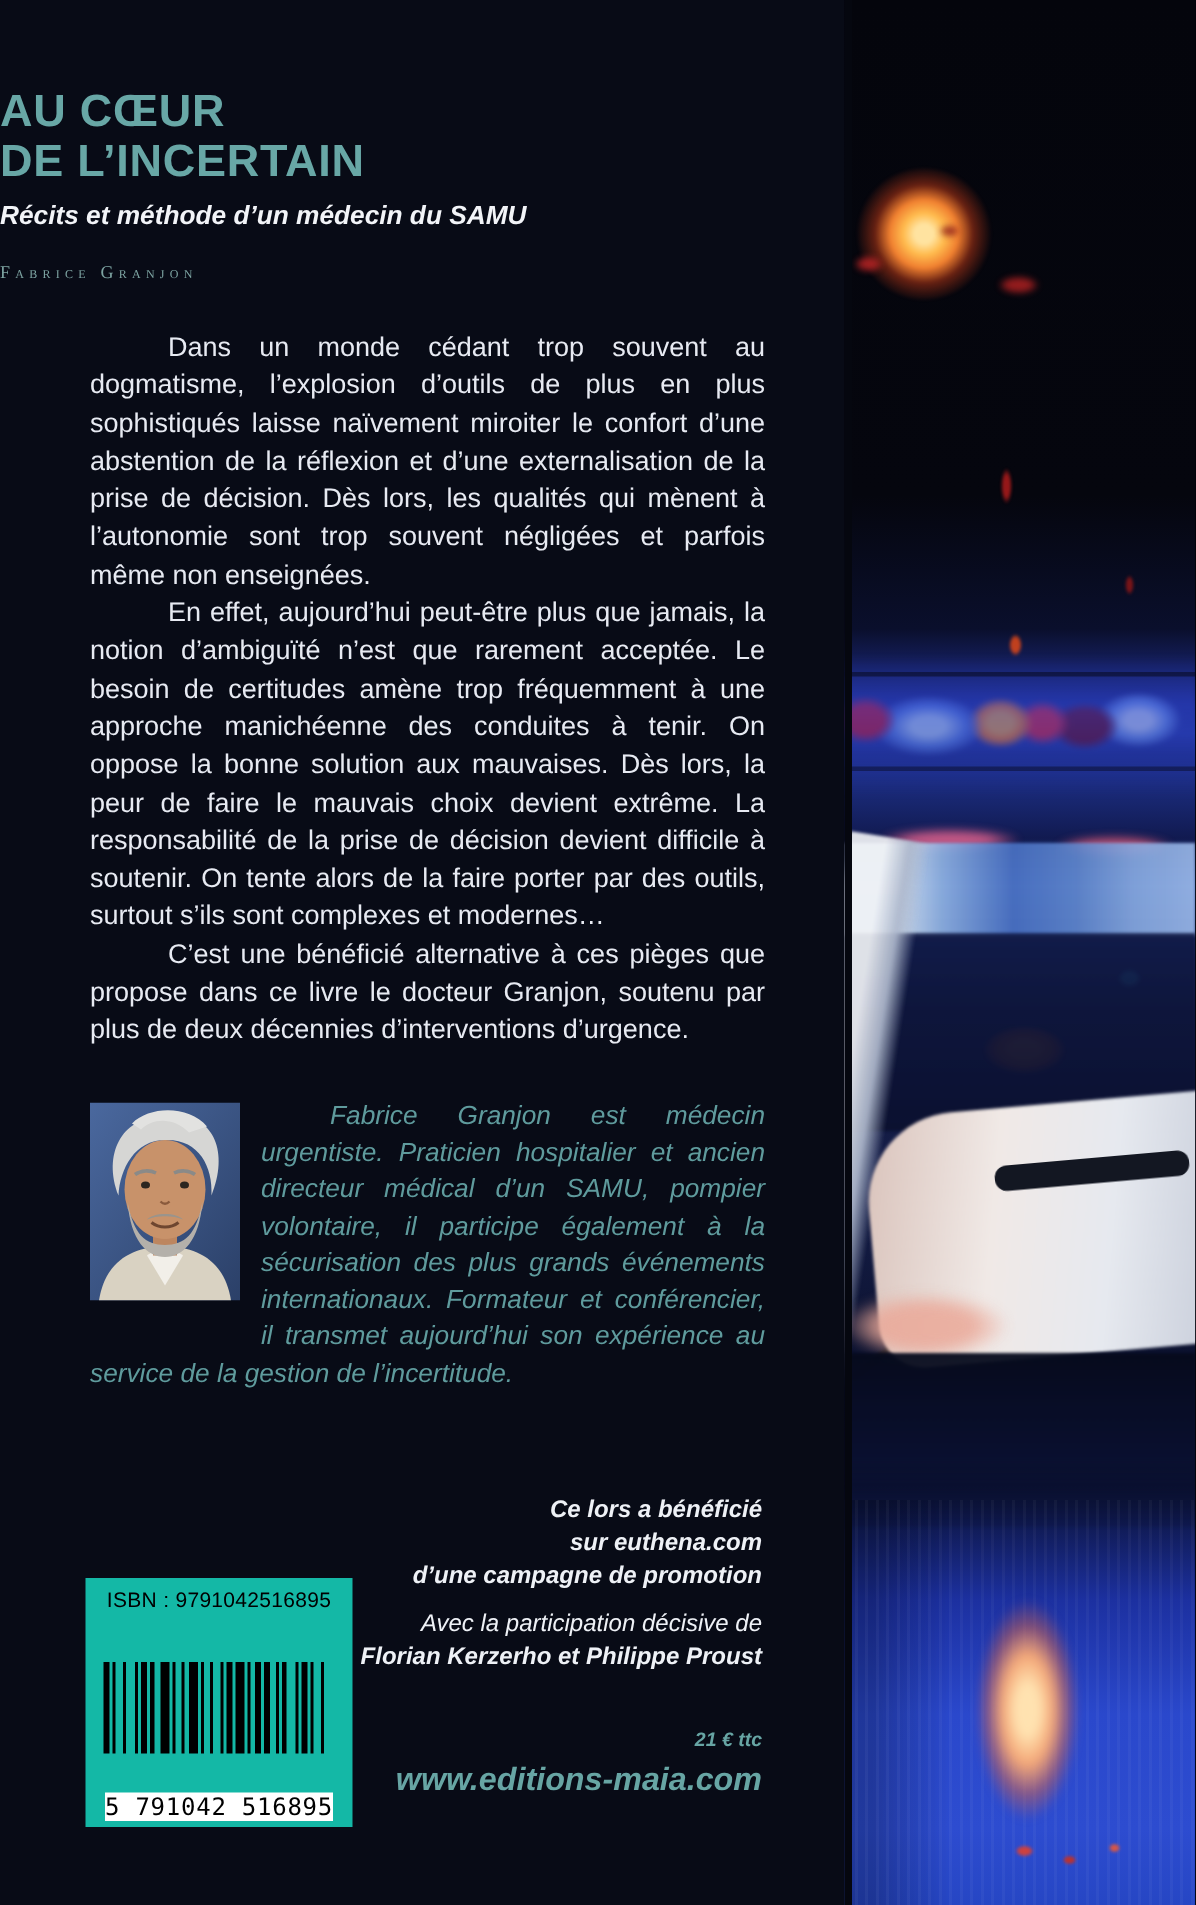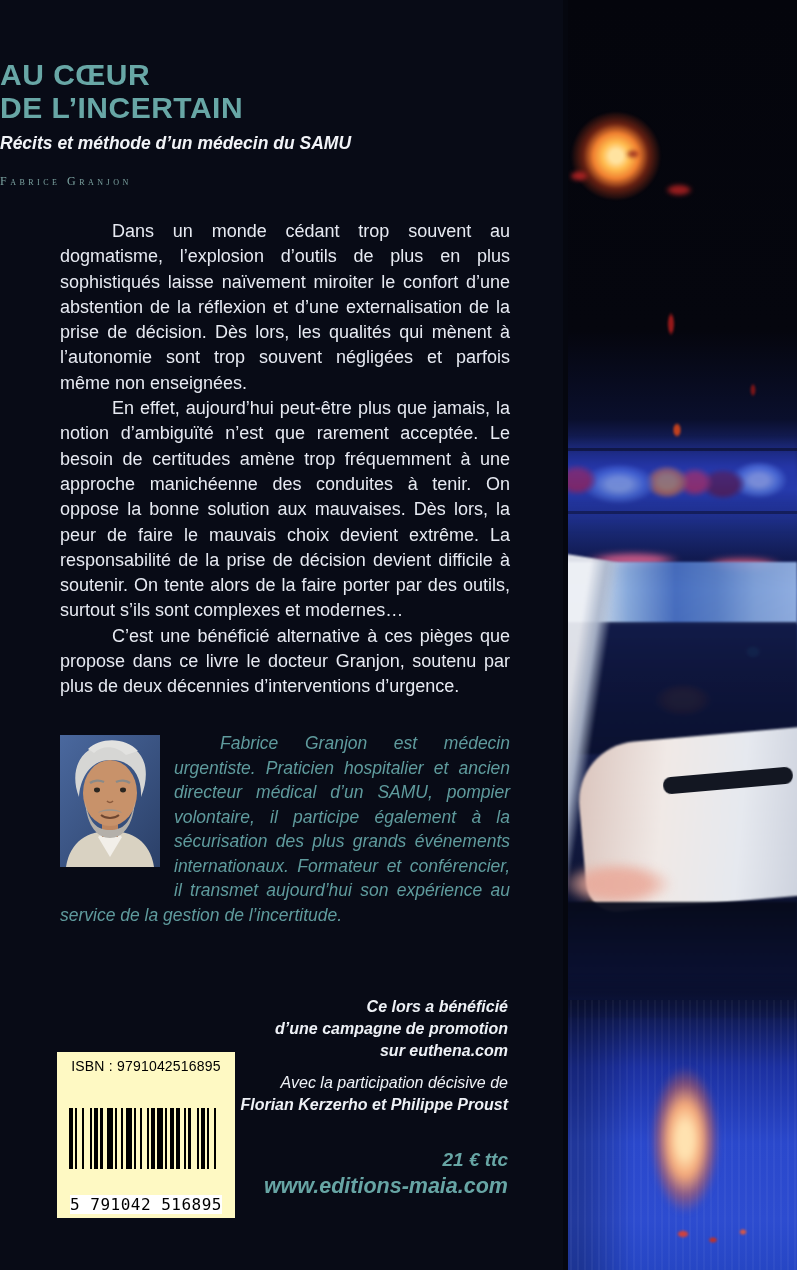--- a/index.html
+++ b/index.html
@@ -22,25 +22,25 @@
   .bio .photo{float:left;width:100px;height:132px;margin:4px 14px 22px 0;display:block;}
   .bio p{margin:0;text-indent:46px;}
 
   .promo{position:absolute;top:996px;left:0;width:508px;text-align:right;color:#eef1f6;
         font-style:italic;font-size:16px;line-height:22px;}
   .promo .bold{font-weight:bold;}
   .promo .gap{height:10px;}
 
   .pricing{position:absolute;top:1148px;left:0;width:508px;text-align:right;color:#67a5a4;
         font-style:italic;font-weight:bold;}
-  .price{font-size:19px;line-height:24px;}
+  .price{font-size:13px;line-height:24px;}
   .website{font-size:21.5px;line-height:28px;}
 
   
-  .barcode{position:absolute;top:1052px;left:57px;width:178px;height:166px;background:#fef9c3;
+  .barcode{position:absolute;top:1052px;left:57px;width:178px;height:166px;background:#14b8a6;
         box-sizing:border-box;padding:6px 8px 4px;display:flex;flex-direction:column;align-items:center;gap:28px;}
   .isbn-label{color:#000;font-size:14px;letter-spacing:.2px;white-space:nowrap;}
   .bars{margin-top:6px;width:154px;height:103px;display:flex;align-items:stretch;}
   .bars i{display:block;height:100%;}
   .barcode-digits{margin-top:-2px;color:#000;background:#fff;font-size:16px;
         font-family:"DejaVu Sans Mono",monospace;letter-spacing:.5px;white-space:nowrap;}
 
   
   .art{position:absolute;top:0;left:563px;width:234px;height:1270px;overflow:hidden;background:#04050c;}
   .art div{position:absolute;}
@@ -165,22 +165,22 @@
       <path d="M30,48 C34,45 40,45 44,47" stroke="#8a8a88" stroke-width="2.4" fill="none"></path>
       <path d="M56,47 C60,45 66,45 70,48" stroke="#8a8a88" stroke-width="2.4" fill="none"></path>
       <path d="M47,66 C49,68 51,68 53,66" stroke="#8a5a3c" stroke-width="1.6" fill="none"></path>
       <path d="M41,80 C46,84 54,84 59,80" stroke="#6e4630" stroke-width="2" fill="none"></path>
     </svg>
     <p>Fabrice Granjon est médecin urgentiste. Praticien hospitalier et ancien directeur médical d’un SAMU, pompier volontaire, il participe également à la sécurisation des plus grands événements internationaux. Formateur et conférencier, il transmet aujourd’hui son expérience au service de la gestion de l’incertitude.</p>
   </div>
 
   <div class="promo">
     <div class="bold">Ce lors a bénéficié</div>
+    <div class="bold">sur euthena.com</div>
     <div class="bold">d’une campagne de promotion</div>
-    <div class="bold">sur euthena.com</div>
     <div class="gap"></div>
     <div>Avec la participation décisive de</div>
     <div class="bold">Florian Kerzerho et Philippe Proust</div>
   </div>
 
   <div class="barcode">
     <div class="isbn-label">ISBN : 9791042516895</div>
     <div class="bars">
         <i style="flex: 0 0 4.2px; background: rgb(0, 0, 0);"></i>
         <i style="flex: 0 0 2.1px;"></i>

